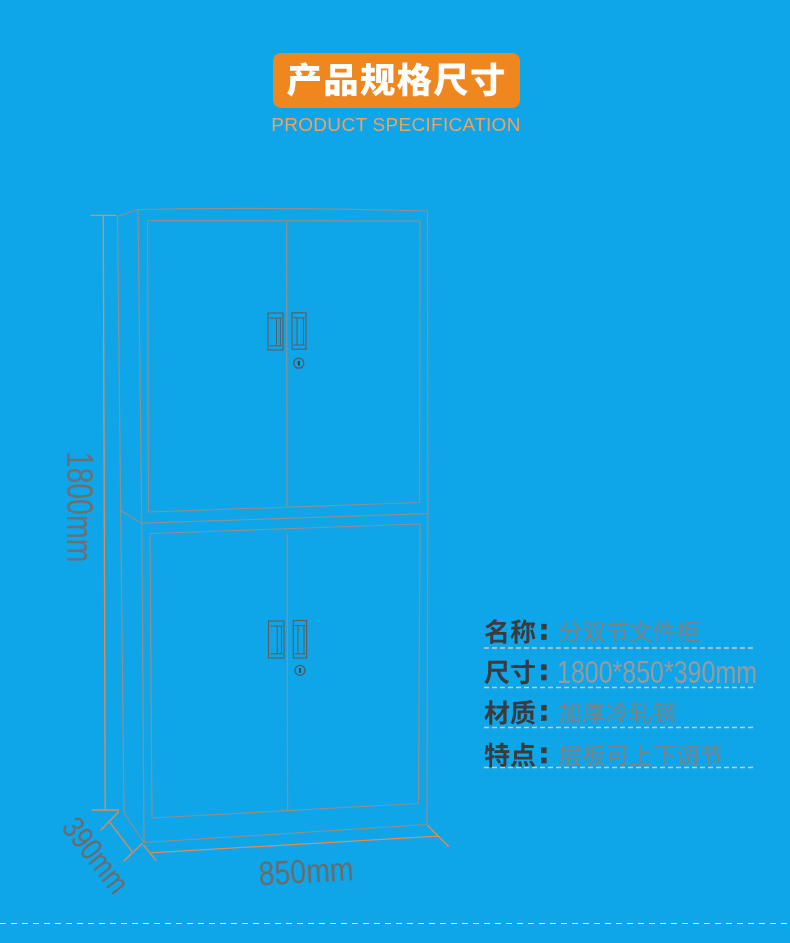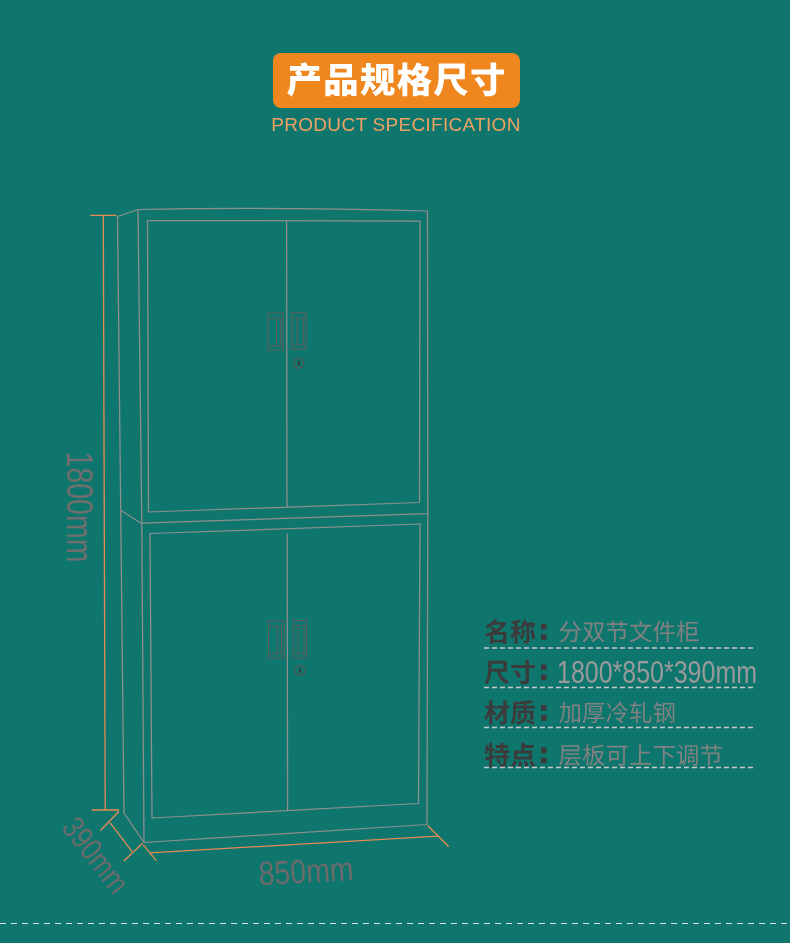--- a/index.html
+++ b/index.html
@@ -1,15 +1,15 @@
 <!DOCTYPE html>
 <html><head><meta charset="utf-8">
 <style>
 html,body{margin:0;padding:0;background:#fff;}
-#page{position:relative;width:790px;height:943px;background:#0f766e;overflow:hidden;
+#page{position:relative;width:790px;height:943px;background:#0ea5e9;overflow:hidden;
   font-family:"Liberation Sans",sans-serif;text-align:right;}
 svg{position:absolute;left:0;top:0;}
 </style></head><body>
 <div id="page">
 <svg width="790" height="943" viewBox="0 0 790 943">
 
 <g>
         <rect x="273" y="53" width="247" height="55" rx="8" fill="#F0861E"></rect>
       </g>
 

